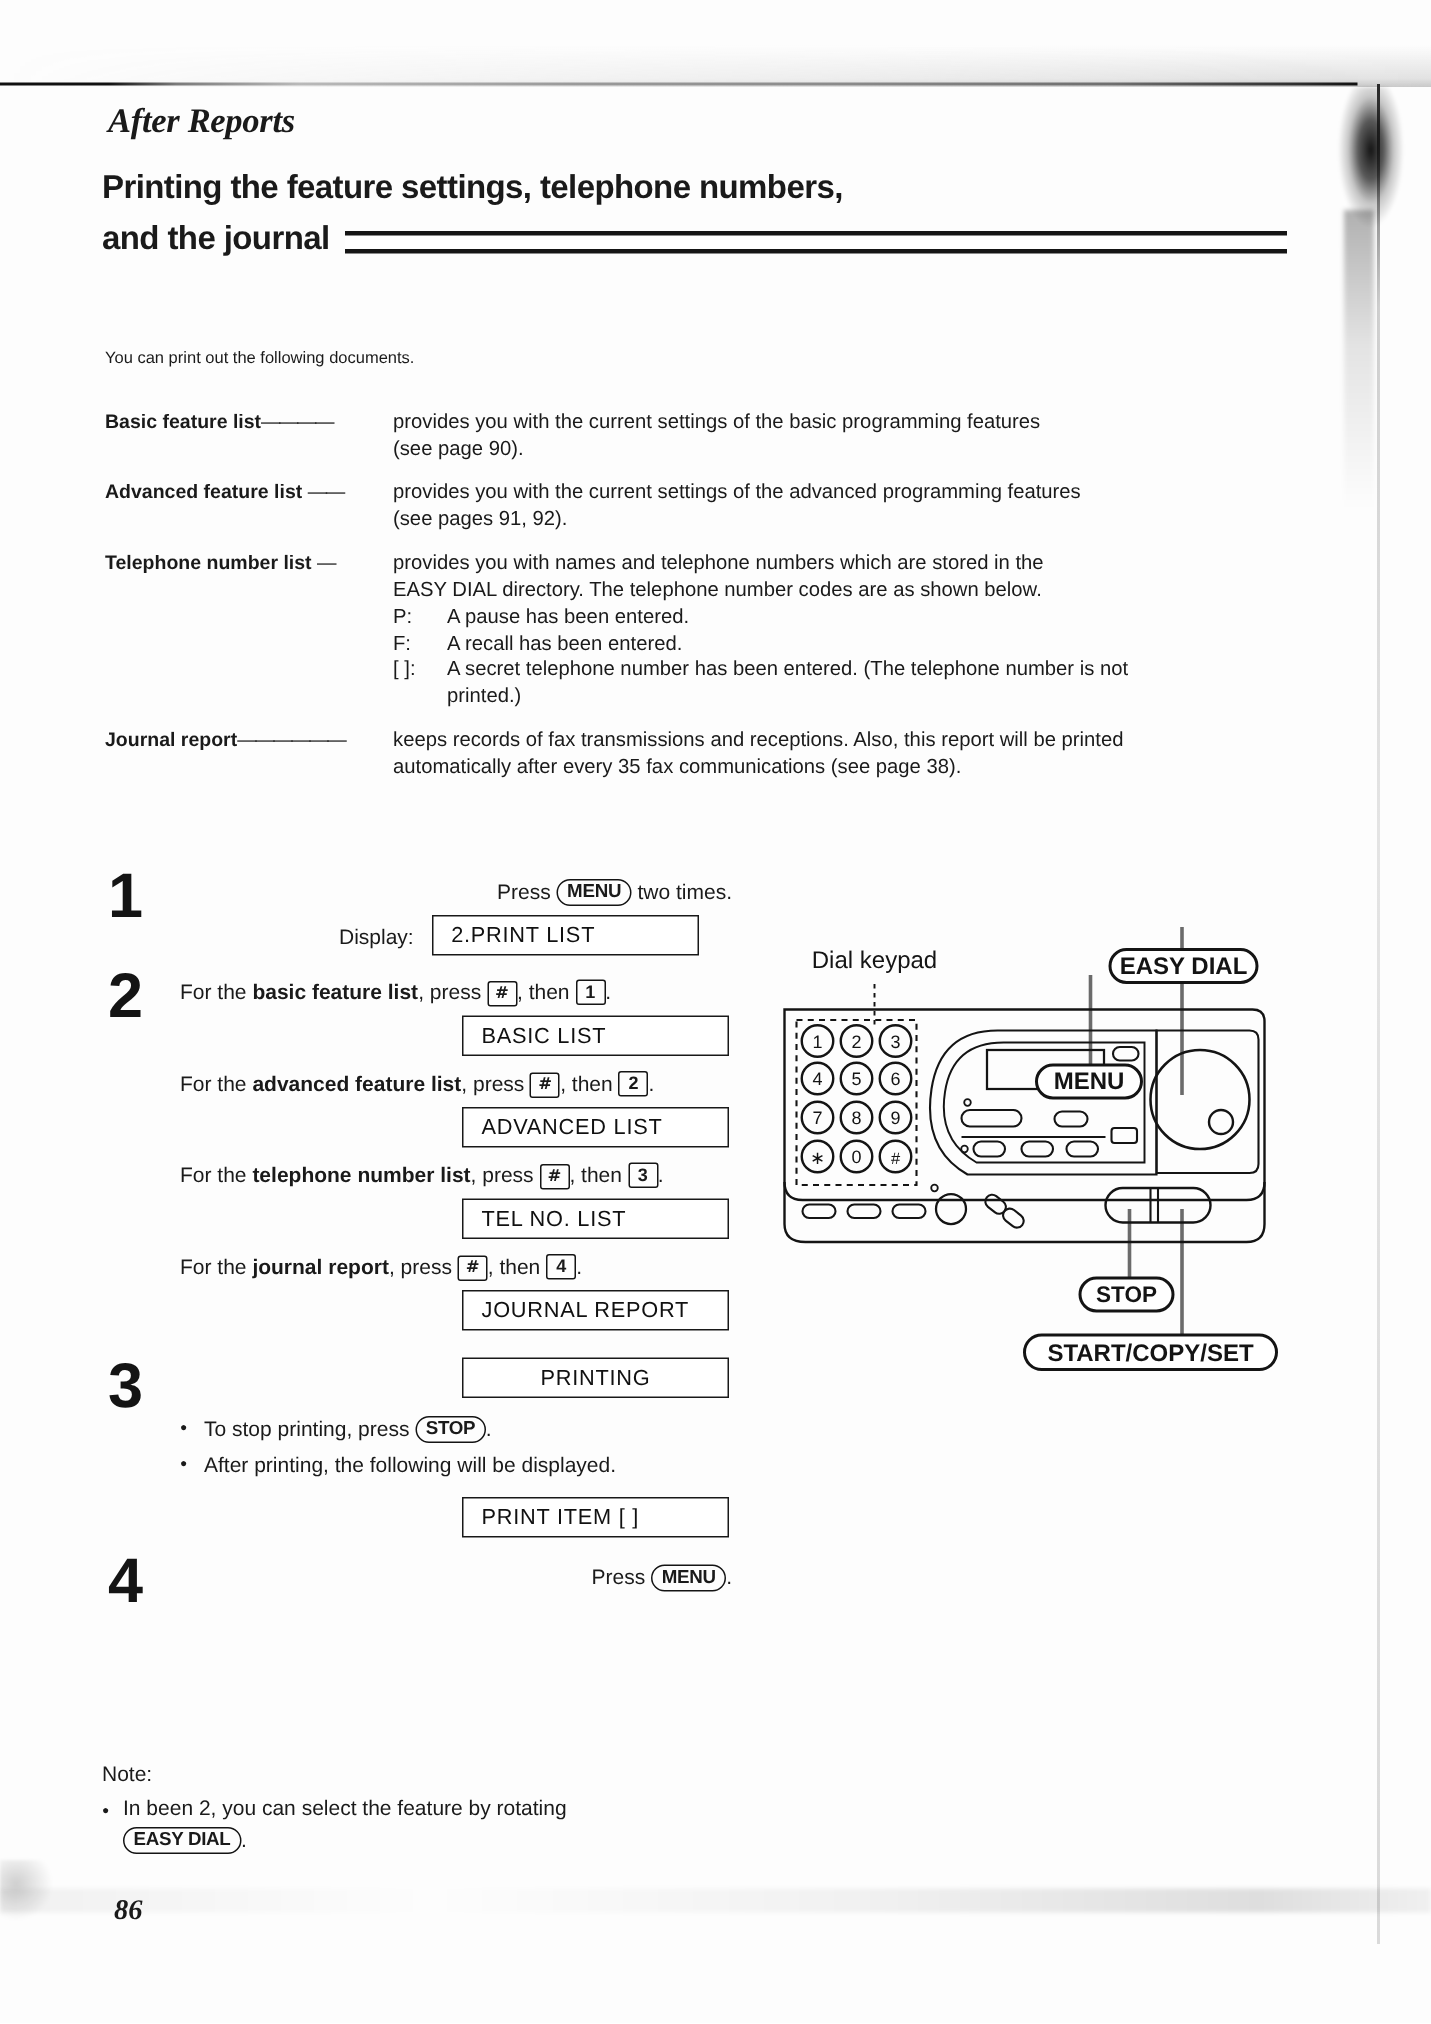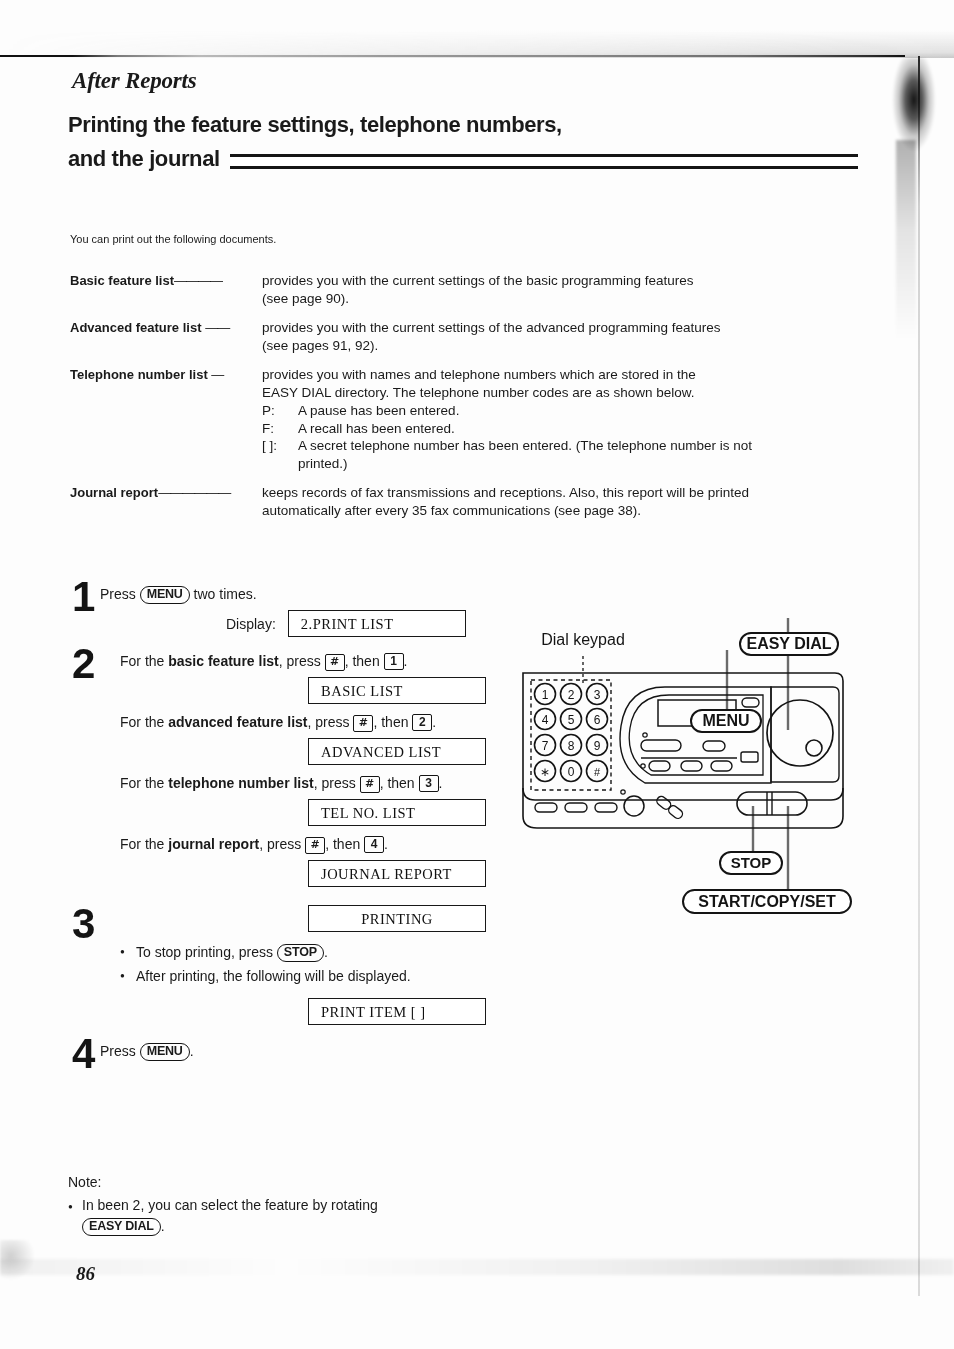--- a/index.html
+++ b/index.html
@@ -172,24 +172,25 @@
     left: 4px;
     top: 0px;
     font-size: 42px;
     font-weight: bold;
     line-height: 38px;
     font-family: "Liberation Sans", sans-serif;
     color: #141414;
     letter-spacing: -1px;
   }
   .steptext {
-    margin-left: 32px;
+    margin-left: 52px;
     font-size: 14px;
     line-height: 20px;
     padding-top: 6px;
+    text-align: right;
   }
   .substep {
     margin-left: 52px;
     font-size: 14px;
     line-height: 20px;
   }
 
   
   .keybtn {
     display: inline-block;
@@ -231,21 +232,21 @@
   }
   .display-label {
     font-size: 14px;
     margin-right: 12px;
   }
   .lcd {
     border: 1.7px solid #181818;
     width: 178px;
     height: 27px;
     line-height: 27px;
-    font-family: Liberation Serif, serif;
+    font-family: Liberation Sans, sans-serif;
     font-size: 14.5px;
     letter-spacing: 0.5px;
     box-sizing: border-box;
     background: #fff;
     color: #111;
   }
   .lcd.left { padding-left: 12px; text-align: left; }
   .lcd.center { text-align: center; }
   .lcd-offset { margin-left: 240px; }
 

